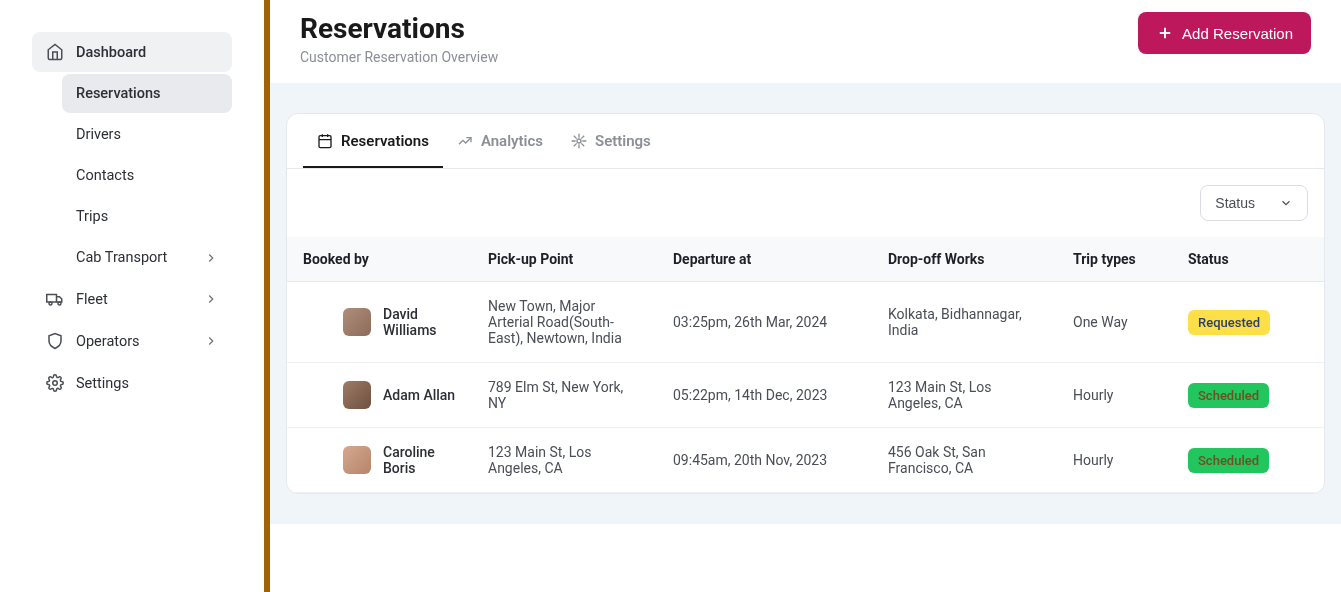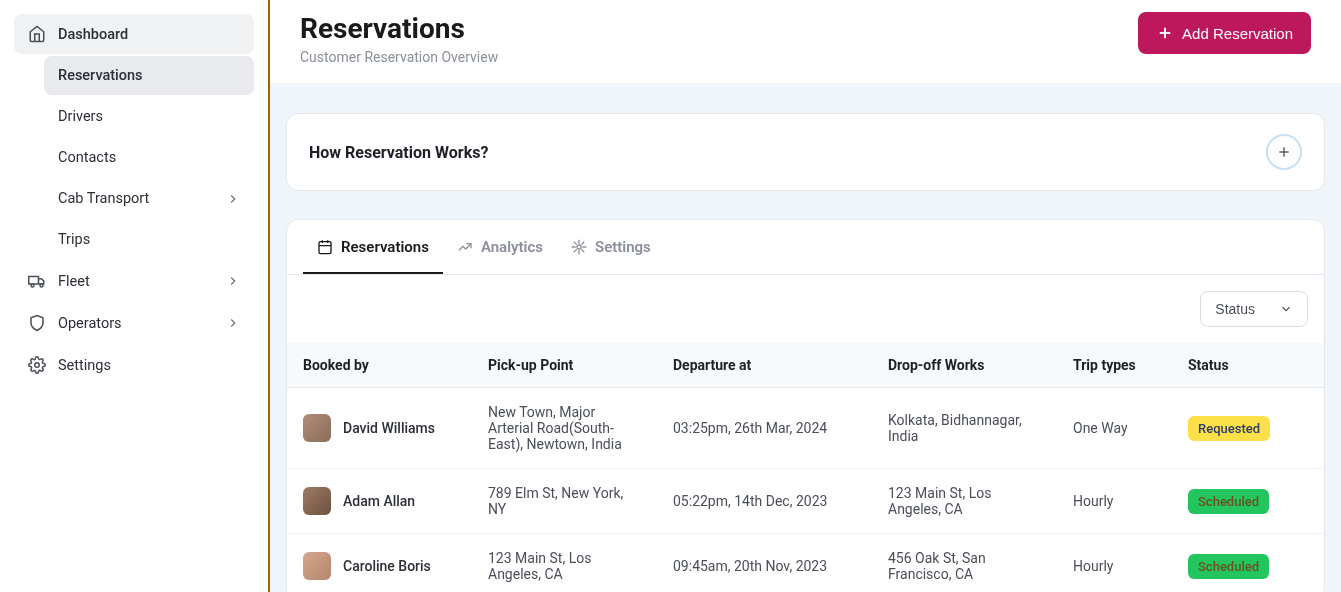--- a/index.html
+++ b/index.html
@@ -1,19 +1,19 @@
 <!DOCTYPE html>
 <html><head>
   <meta charset="utf-8">
   <style>
     * { margin: 0; padding: 0; box-sizing: border-box; }
     body { font-family: -apple-system, BlinkMacSystemFont, "Segoe UI", Roboto, sans-serif; display: flex; width: 1341px; height: 592px; background: #fff; color: #1a1a1a; overflow: hidden; }
     
     
-    .sidebar { width: 270px; padding: 14px; border-right: 2px solid #a16207; overflow-y: auto; }
+    .sidebar { width: 270px; padding: 32px; border-right: 6px solid #a16207; overflow-y: auto; }
     .nav-item { display: flex; align-items: center; padding: 11px 14px; border-radius: 8px; cursor: pointer; color: #2c2f36; font-size: 14.5px; margin-bottom: 2px; }
     .nav-item.active { background: #f0f1f3; font-weight: 500; }
     .nav-item .icon { width: 18px; height: 18px; margin-right: 12px; display: inline-flex; align-items: center; justify-content: center; color: #4a4e57; }
     .nav-item .chevron { margin-left: auto; color: #6b6f78; }
     .nav-sub { padding-left: 30px; }
     .nav-sub .nav-item { padding: 11px 14px; }
     .nav-sub .nav-item.sel { background: #e8eaed; font-weight: 500; }
     
     
     .main { flex: 1; overflow-y: auto; }
@@ -36,21 +36,21 @@
     .tab.active { color: #1a1a1a; border-bottom-color: #1a1a1a; }
     .tab .icon { width: 16px; height: 16px; }
     
     .filter-row { display: flex; justify-content: flex-end; padding: 16px; }
     .status-filter { display: flex; align-items: center; gap: 24px; border: 1px solid #d9dde3; border-radius: 8px; padding: 9px 14px; font-size: 14px; color: #4a4e57; cursor: pointer; background: #fff; }
     
     table { width: 100%; border-collapse: collapse; }
     thead th { text-align: left; padding: 14px 16px; font-size: 14px; font-weight: 700; color: #1d2026; background: #f7f9fb; border-bottom: 1px solid #e5e8ec; }
     tbody td { padding: 16px; font-size: 14px; color: #4a4e57; border-bottom: 1px solid #eef1f4; vertical-align: middle; }
     tbody td:first-child { padding-left: 16px; }
-    .booker { display: flex; align-items: center; gap: 12px; }
+    .booker { display: flex; align-items: center; gap: 12px; margin-left: 40px; }
     .avatar { width: 28px; height: 28px; border-radius: 6px; background: linear-gradient(135deg, #b08d7a, #8a6d5a); flex-shrink: 0; }
     .avatar.v2 { background: linear-gradient(135deg, #9e7c66, #6d5040); }
     .avatar.v3 { background: linear-gradient(135deg, #d4a890, #b5856a); }
     .booker-name { color: #2c2f36; font-weight: 500; }
     
     .badge { display: inline-block; padding: 5px 10px; border-radius: 6px; font-size: 13px; font-weight: 500; }
     .badge.requested { background: #fde047; color: #2c3e6b; }
     .badge.scheduled { background: #22c55e; color: #6b5220; }
     
     svg { display: block; }
@@ -71,32 +71,32 @@
 
   <div class="nav-sub">
     <div class="nav-item sel">
         <span>Reservations</span>
       </div>
     <div class="nav-item">
         <span>Drivers</span>
       </div>
     <div class="nav-item">
         <span>Contacts</span>
+      </div>
+    <div class="nav-item">
+        <span>Trips</span>
       </div>
     <div class="nav-item">
       <span>Cab Transport</span>
       <span class="chevron">
           <svg width="14" height="14" viewBox="0 0 24 24" fill="none" stroke="currentColor" stroke-width="2">
             <polyline points="9 18 15 12 9 6"></polyline>
           </svg>
         </span>
     </div>
-    <div class="nav-item">
-        <span>Trips</span>
-      </div>
   </div>
 
   <div class="nav-item">
     <span class="icon">
         <svg width="18" height="18" viewBox="0 0 24 24" fill="none" stroke="currentColor" stroke-width="2">
           <rect x="1" y="6" width="13" height="10"></rect>
           <path d="M14 9h4l3 3v4h-7"></path>
           <circle cx="6" cy="18" r="2"></circle>
           <circle cx="18" cy="18" r="2"></circle>
         </svg>
@@ -143,31 +143,20 @@
           <svg width="18" height="18" viewBox="0 0 24 24" fill="none" stroke="currentColor" stroke-width="2.5">
             <line x1="12" y1="5" x2="12" y2="19"></line>
             <line x1="5" y1="12" x2="19" y2="12"></line>
           </svg>
         </span>
       <span>Add Reservation</span>
     </button>
   </div>
 
   <div class="content-bg">
-    <div class="info-card">
-      <div class="info-card-title">How Reservation Works?</div>
-      <button class="expand-btn">
-        <span>
-            <svg width="16" height="16" viewBox="0 0 24 24" fill="none" stroke="currentColor" stroke-width="2">
-              <line x1="12" y1="5" x2="12" y2="19"></line>
-              <line x1="5" y1="12" x2="19" y2="12"></line>
-            </svg>
-          </span>
-      </button>
-    </div>
 
     <div class="panel">
       <div class="tabs">
         <div class="tab active">
           <span class="icon">
               <svg width="16" height="16" viewBox="0 0 24 24" fill="none" stroke="currentColor" stroke-width="2">
                 <rect x="3" y="4" width="18" height="18" rx="2"></rect>
                 <line x1="16" y1="2" x2="16" y2="6"></line>
                 <line x1="8" y1="2" x2="8" y2="6"></line>
                 <line x1="3" y1="10" x2="21" y2="10"></line>

